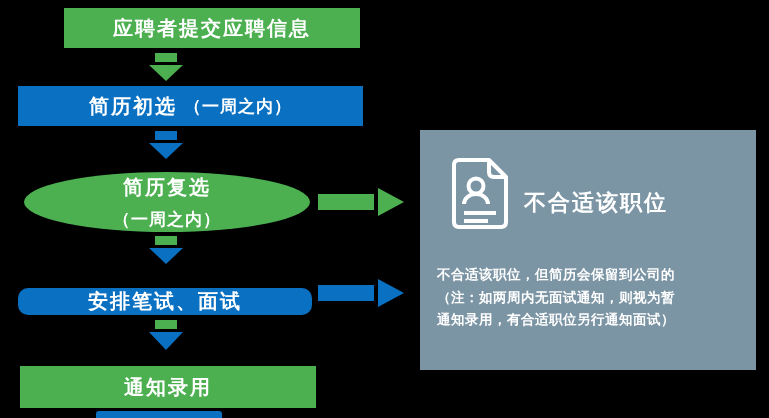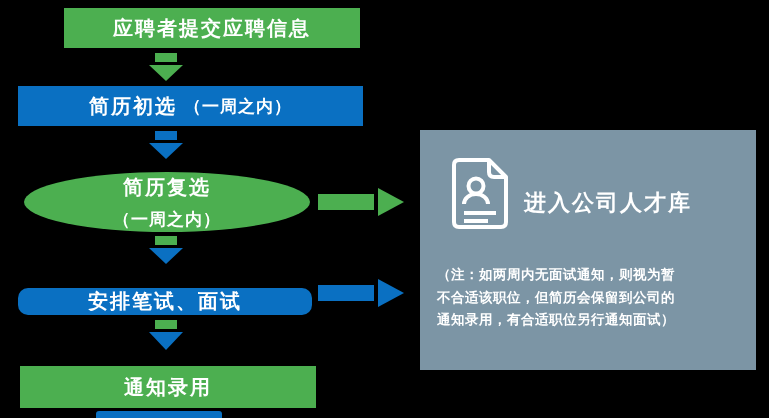--- a/index.html
+++ b/index.html
@@ -138,21 +138,21 @@
 
   <div class="panel">
     <svg class="panel-icon" width="64" height="76" viewBox="0 0 64 76">
       <path d="M6 9 q0-5 5-5 h30 l17 17 v45 q0 5-5 5 H11 q-5 0-5-5 z" fill="none" stroke="#ffffff" stroke-width="4" stroke-linejoin="round"></path>
       <path d="M41 4 v12 q0 5 5 5 h12" fill="none" stroke="#ffffff" stroke-width="4" stroke-linejoin="round"></path>
       <circle cx="28" cy="30" r="7.5" fill="none" stroke="#ffffff" stroke-width="4"></circle>
       <path d="M16 48 a12 10 0 0 1 24 0" fill="none" stroke="#ffffff" stroke-width="4"></path>
       <line x1="16" y1="57" x2="48" y2="57" stroke="#ffffff" stroke-width="4"></line>
       <line x1="16" y1="65" x2="40" y2="65" stroke="#ffffff" stroke-width="4"></line>
     </svg>
-    <div class="panel-title">进入公司人才库</div>
+    <div class="panel-title">不合适该职位</div>
     <div class="panel-note">
+      <div>不合适该职位，但简历会保留到公司的</div>
       <div>（注：如两周内无面试通知，则视为暂</div>
-      <div>不合适该职位，但简历会保留到公司的</div>
       <div>通知录用，有合适职位另行通知面试）</div>
     </div>
   </div>
 
 </div>
 
 </body></html>

